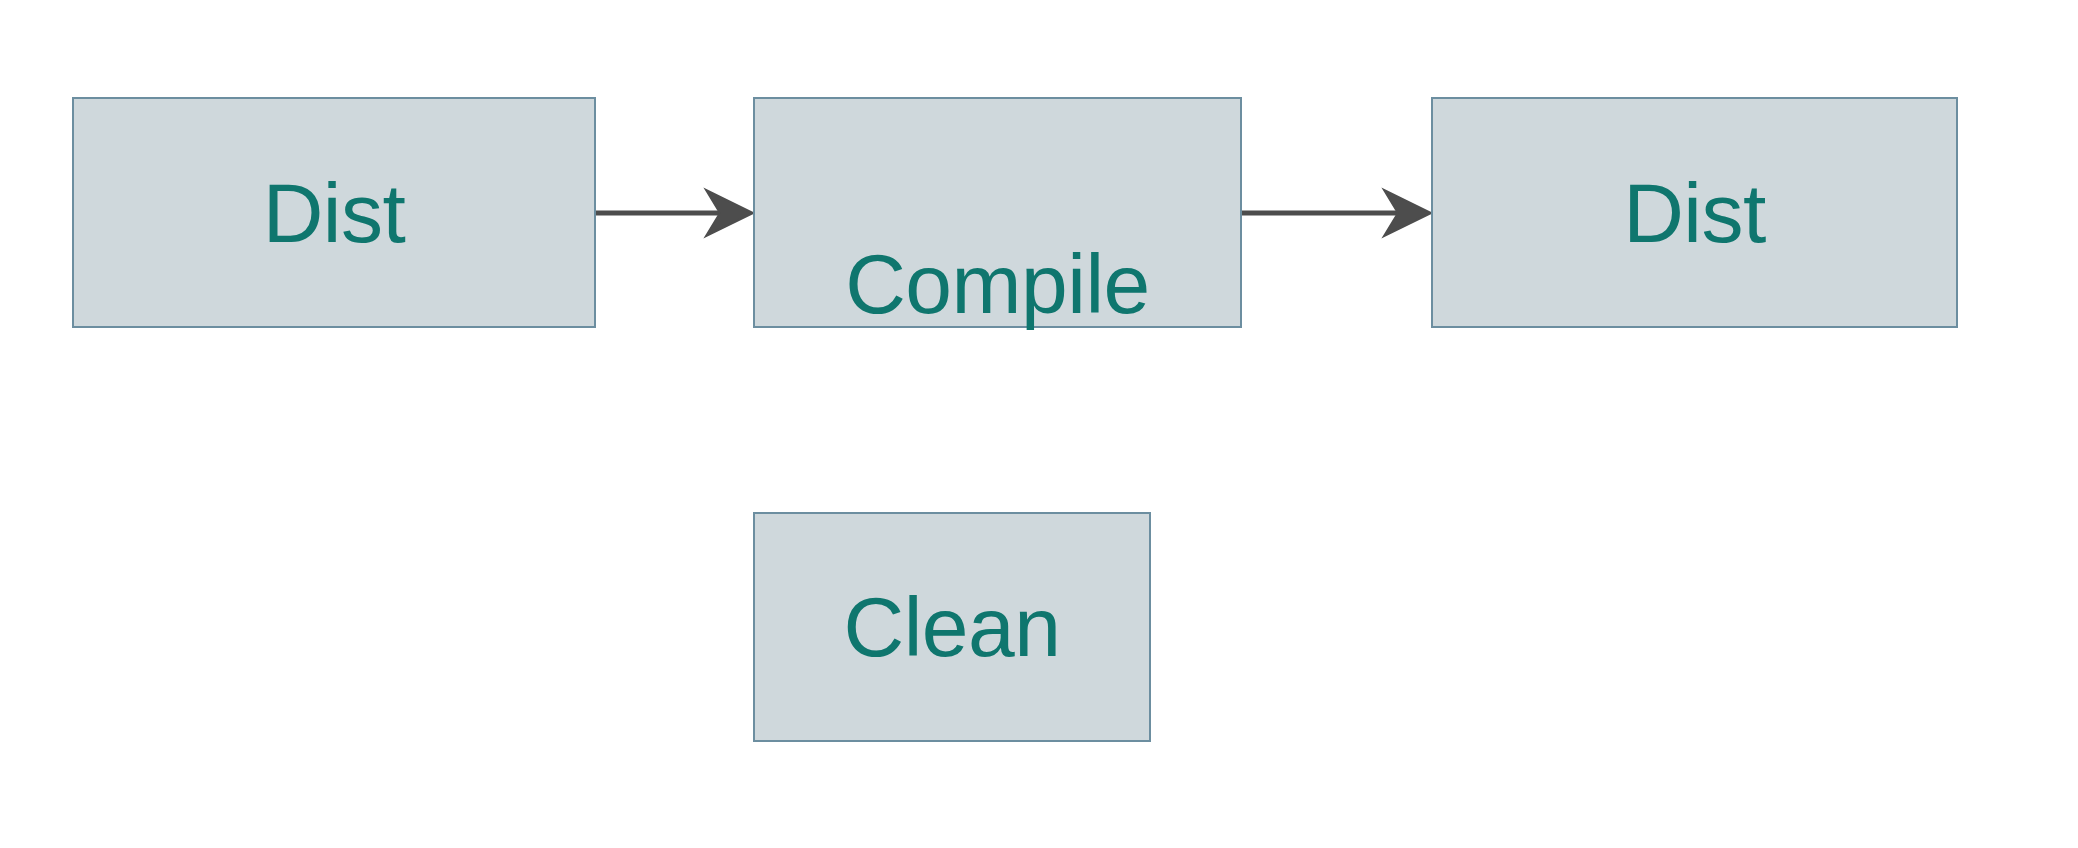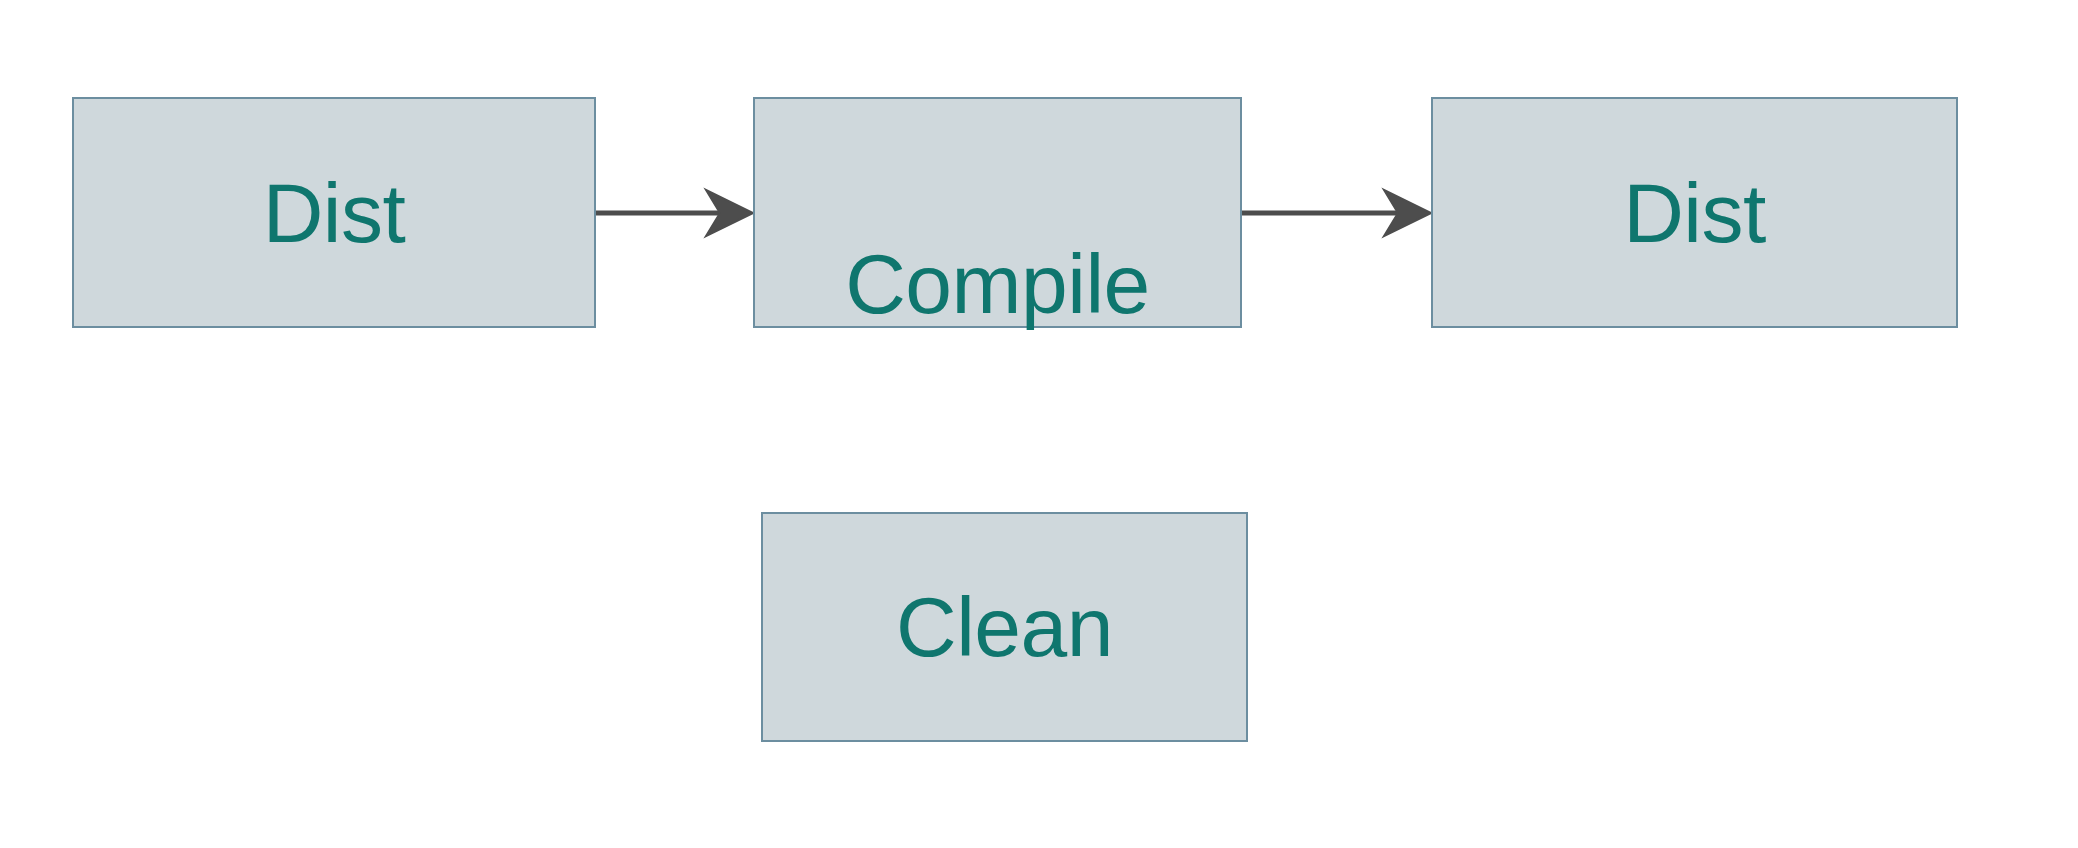--- a/index.html
+++ b/index.html
@@ -79,17 +79,17 @@
   </div>
 
   <div class="node" style="left:753px; top:97px; width:489px; height:231px;align-items:flex-end;">
     <span class="node-label">Compile</span>
   </div>
 
   <div class="node" style="left:1431px; top:97px; width:527px; height:231px;">
     <span class="node-label">Dist</span>
   </div>
 
-  <div class="node" style="left:753px; top:512px; width:487px; height:230px;margin-left:8px;">
+  <div class="node" style="left:753px; top:512px; width:398px; height:230px;">
     <span class="node-label">Clean</span>
   </div>
 
 </div>
 
 </body></html>

